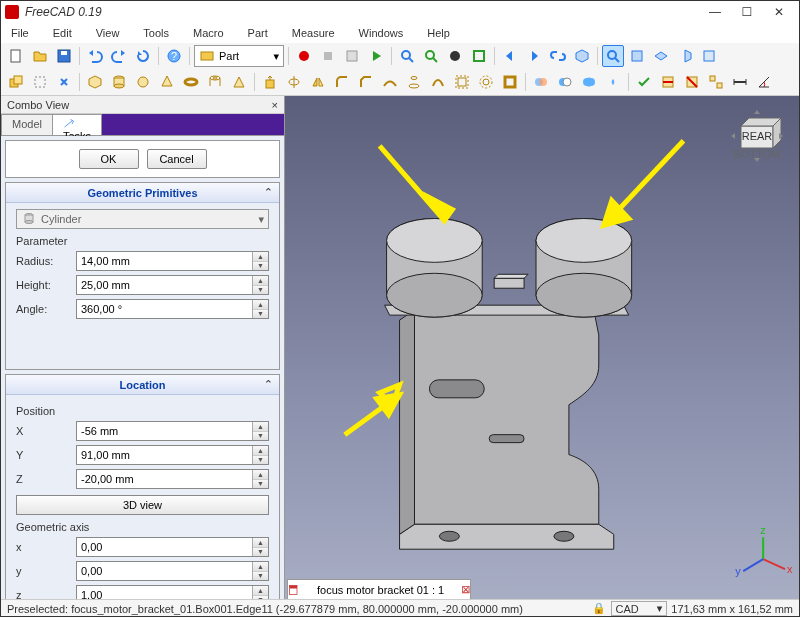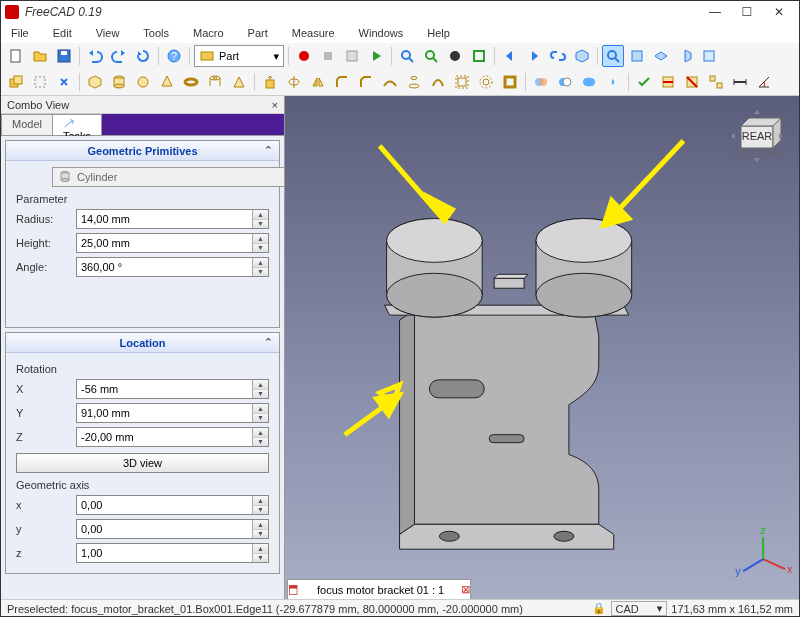--- a/index.html
+++ b/index.html
@@ -23,21 +23,21 @@
 .tabs { height: 22px; background: #4c1d95; display: flex; border-bottom: 1px solid #999; }
 .tab { padding: 3px 10px; border: 1px solid #999; border-bottom: none; background: #f0f0f0; margin-right: -1px; color: #555; }
 .tab.active { background: #fff; color: #000; }
 .combo-body { flex: 1; overflow-y: auto; background: #eaeef7; padding: 4px; }
 .btn-row { display: flex; justify-content: center; gap: 8px; padding: 8px 0; background: #fff; border: 1px solid #999; margin-bottom: 4px; }
 .dlg-btn { min-width: 60px; height: 20px; border: 1px solid #888; background: linear-gradient(#fefefe,#e6e6e6); border-radius: 2px; display: flex; align-items: center; justify-content: center; cursor: pointer; }
 .panel { background: #fff; border: 1px solid #999; margin-bottom: 4px; }
 .panel-hdr { height: 20px; background: linear-gradient(#f7f9fe,#dbe3f6); color: #0a3fa8; font-weight: bold; display: flex; align-items: center; justify-content: center; position: relative; border-bottom: 1px solid #b8c5e0; }
 .panel-hdr .collapse { position: absolute; right: 6px; color: #333; font-weight: normal; }
 .panel-body { padding: 6px 10px; background: #eaeef7; }
-.shape-sel { height: 20px; width: 100%; border: 1px solid #999; background: #f0f0f0; display: flex; align-items: center; padding: 0 4px; gap: 4px; color: #666; margin-bottom: 6px; margin-left: 36px; }
+.shape-sel { height: 20px; width: 100%; border: 1px solid #999; background: #f0f0f0; display: flex; align-items: center; padding: 0 4px; gap: 4px; color: #666; margin-bottom: 6px; }
 .param-label { color: #333; margin: 4px 0; }
 .row { display: flex; align-items: center; margin: 4px 0; }
 .row .lbl { width: 60px; color: #333; }
 .spin { flex: 1; height: 20px; border: 1px solid #888; background: #fff; display: flex; align-items: center; position: relative; padding: 0 18px 0 4px; }
 .spin .btns { position: absolute; right: 0; top: 0; width: 16px; height: 100%; border-left: 1px solid #aaa; display: flex; flex-direction: column; }
 .spin .btns div { flex: 1; background: linear-gradient(#f8f8f8,#e0e0e0); display: flex; align-items: center; justify-content: center; font-size: 7px; color: #555; border-bottom: 1px solid #ccc; }
 .spin .btns div:last-child { border-bottom: none; }
 .full-btn { width: 100%; height: 20px; border: 1px solid #888; background: linear-gradient(#fefefe,#e6e6e6); display: flex; align-items: center; justify-content: center; margin: 6px 0; cursor: pointer; }
 .viewport { flex: 1; position: relative; background: linear-gradient(#5a5e7a, #8a8fac 60%, #a8aec4); }
 .doc-tab { position: absolute; bottom: 0; left: 2px; height: 20px; background: #fff; border: 1px solid #999; border-bottom: none; padding: 2px 0; display: flex; align-items: center; gap: 17px; font-size: 11px; }
@@ -411,20 +411,24 @@
     <div class="tabs">
       <div class="tab">Model</div>
       <div class="tab active">
         <svg width="12" height="12" viewBox="0 0 16 16" style="vertical-align:-2px">
             <path d="M2 12l10-8M10 2l4 2-2 4" stroke="#2b7de9" fill="none"></path>
           </svg>
         <span>Tasks</span>
       </div>
     </div>
     <div class="combo-body">
+      <div class="btn-row">
+        <div class="dlg-btn">OK</div>
+        <div class="dlg-btn">Cancel</div>
+      </div>
 
       <div class="panel">
         <div class="panel-hdr">
           <span>Geometric Primitives</span>
           <span class="collapse">⌃</span>
         </div>
         <div class="panel-body">
           <div class="shape-sel">
             <svg class="ico" viewBox="0 0 16 16">
                 <ellipse cx="8" cy="4" rx="4" ry="1.5" fill="#ddd" stroke="#999"></ellipse>
@@ -468,21 +472,21 @@
           <div style="height:40px"></div>
         </div>
       </div>
 
       <div class="panel">
         <div class="panel-hdr">
           <span>Location</span>
           <span class="collapse">⌃</span>
         </div>
         <div class="panel-body">
-          <div class="param-label">Rotation</div>
+          <div class="param-label">Position</div>
           <div class="row">
               <div class="lbl">X</div>
               <div class="spin">
                 <span>-56 mm</span>
                 <div class="btns">
                   <div>▲</div>
                   <div>▼</div>
                 </div>
               </div>
             </div>

